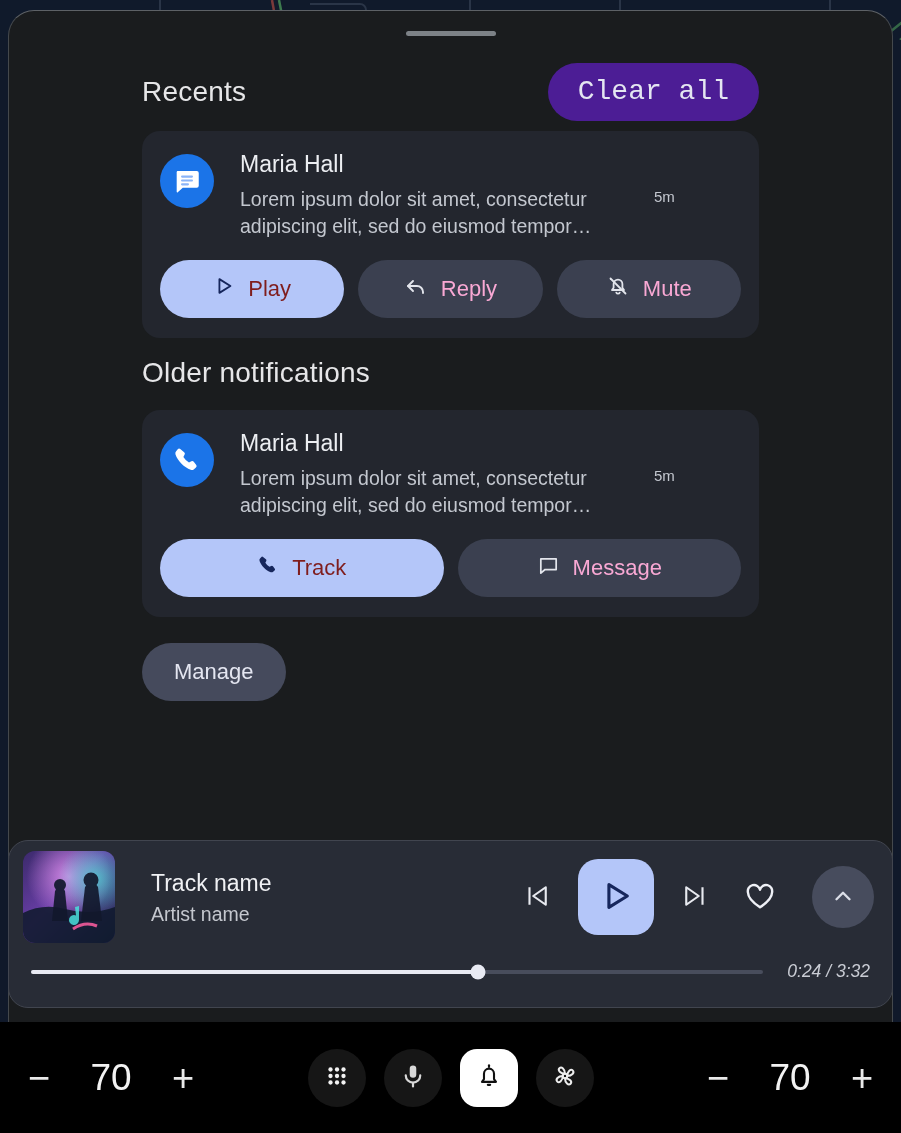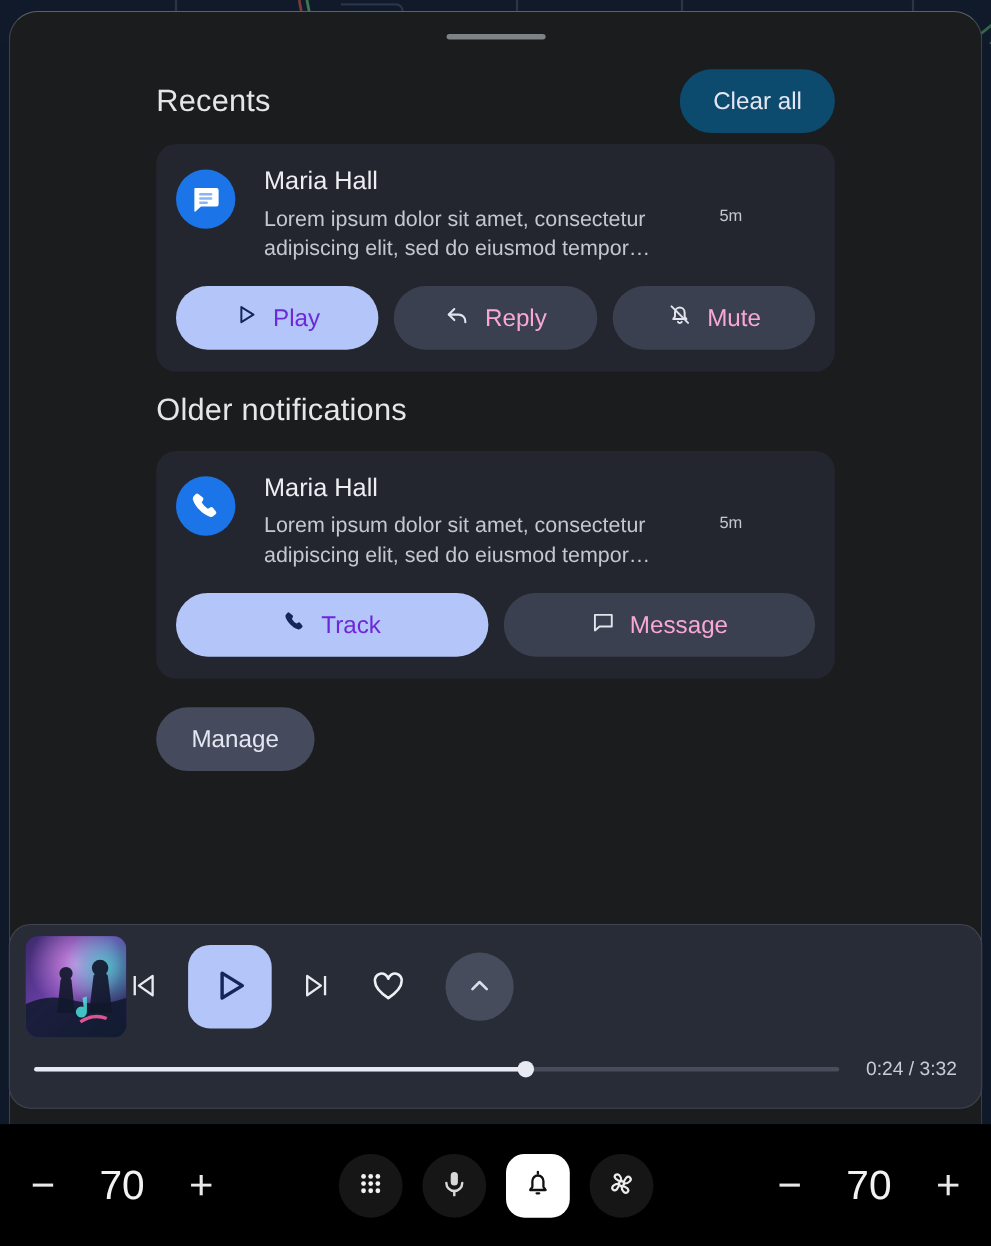--- a/index.html
+++ b/index.html
@@ -31,23 +31,23 @@
 
   .panel-inner { padding:0 133px; }
 
   
   .header-row {
     display:flex; align-items:center; justify-content:space-between;
     margin-top:26px; height:60px;
   }
   .section-title { font-size:28px; color:#e6e6e8; font-weight:400; letter-spacing:.2px; }
   .clear-all {
-    background:#0c4a6e; color:#e4e6f1; font-size:22px;
+    background:#4c1d95; color:#e4e6f1; font-size:28px;
     padding:0 30px; height:58px; line-height:58px; border-radius:29px;
-    border:none; cursor:pointer; font-family:Liberation Sans, sans-serif;
+    border:none; cursor:pointer; font-family:Liberation Mono, monospace;
   }
 
   
   .notif-card {
     background:#23262e; border-radius:18px;
     padding:18px 18px 20px 18px; margin-top:9px;
   }
   .notif-top { display:flex; align-items:flex-start; }
   .app-badge {
     width:54px; height:54px; border-radius:50%;
@@ -63,21 +63,21 @@
     max-width:400px;
   }
   .notif-time { font-size:15px; color:#c3c7cf; margin-left:14px; padding-top:2px; white-space:nowrap;}
 
   .actions { display:flex; gap:14px; margin-top:20px; }
   .action-btn {
     height:58px; border-radius:29px; border:none; cursor:pointer;
     display:flex; align-items:center; justify-content:center; gap:13px;
     font-size:22px; font-family:inherit; flex:1;
   }
-  .action-btn.primary { background:#b4c6f9; color:#6d28d9; }
+  .action-btn.primary { background:#b4c6f9; color:#7f1d1d; }
   .action-btn.secondary { background:#3b4050; color:#f9a8d4; }
 
   
   .manage-btn {
     margin-top:26px; background:#454a5c; color:#e4e6f1;
     font-size:22px; height:58px; padding:0 32px; border-radius:29px;
     border:none; cursor:pointer; font-family:inherit;
   }
 
   
@@ -100,21 +100,21 @@
           align-items:center; justify-content:center; padding:0; }
   .play-btn {
     width:76px; height:76px; border-radius:20px; background:#b4c6f9;
     border:none; cursor:pointer; display:flex; align-items:center; justify-content:center;
   }
   .expand-btn {
     width:62px; height:62px; border-radius:50%; background:#474c5d;
     border:none; cursor:pointer; display:flex; align-items:center; justify-content:center;
     margin-left:10px;
   }
-  .progress-row { display:flex; align-items:center; padding:0 22px; margin-top:8px; }
+  .progress-row { display:flex; align-items:center; padding:0 22px; margin-top:8px;font-style:italic; }
   .progress-track {
     flex:1; height:4px; background:#484d5c; border-radius:2px; position:relative;
   }
   .progress-fill { position:absolute; left:0; top:0; bottom:0; background:#e8eaf3; border-radius:2px; }
   .progress-thumb {
     position:absolute; top:50%; width:15px; height:15px; border-radius:50%;
     background:#e8eaf3; transform:translate(-50%,-50%);
   }
   .time-label { font-size:17.5px; color:#c9ccd4; margin-left:24px; white-space:nowrap; }
 
@@ -293,20 +293,24 @@
           <path d="M32 40 q5 -8 10 0 l3 30 h-16z"></path>
           <circle cx="37" cy="34" r="6"></circle>
           <path d="M62 36 q7 -9 13 0 l4 34 H58z"></path>
           <circle cx="68" cy="29" r="7.5"></circle>
         </g>
         <g opacity=".85">
           <path d="M52 56 l4 -1 v14 a5 5 0 1 1 -3 -4.6z" fill="#4ae0dc"></path>
           <path d="M50 78 q12 -8 24 -3" stroke="#ff5fa2" stroke-width="3" fill="none"></path>
         </g>
       </svg>
+    </div>
+    <div class="media-meta">
+      <div class="track-name">Track name</div>
+      <div class="artist-name">Artist name</div>
     </div>
     <div class="media-controls">
       <button class="ctrl">
         <span>
           <svg width="30" height="30" viewBox="0 0 24 24" fill="none" stroke="#e8eaf0" stroke-width="1.7" stroke-linejoin="round">
             <path d="M6 5 V19"></path>
               <path d="M19 5 L9 12 L19 19 Z"></path>
           </svg>
         </span>
       </button>

